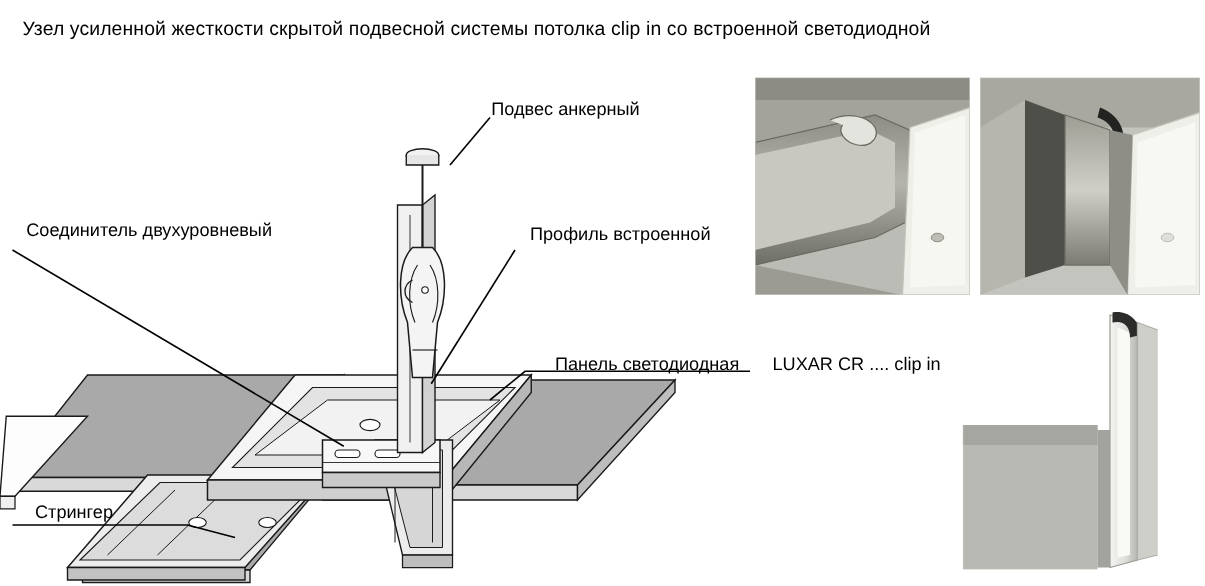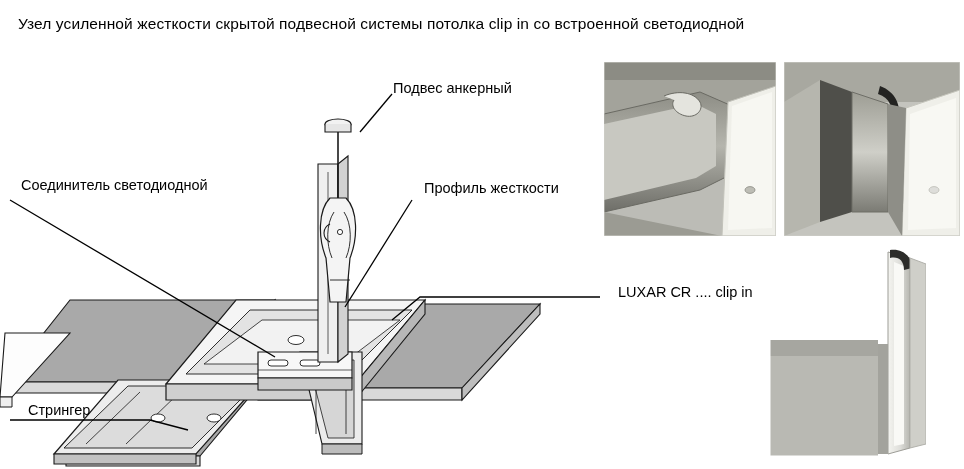--- a/index.html
+++ b/index.html
@@ -169,24 +169,25 @@
         <path d="M412,148 L345,255"></path>
 
         <path d="M600,245 L420,245 L392,268"></path>
 
         <path d="M10,368 L150,368 L188,378"></path>
       </g>
     </svg>
 
     <div class="label" style="left:393px; top:28px;">Подвес анкерный</div>
 
-    <div class="label" style="left:21px; top:125px;">Соединитель светодиодной</div>
-
-    <div class="label" style="left:424px; top:128px;">Профиль жесткости</div>
-
+    <div class="label" style="left:21px; top:125px;">Соединитель двухуровневый</div>
+
+    <div class="label" style="left:424px; top:128px;">Профиль встроенной</div>
+
+    <div class="label" style="left:444px; top:232px;">Панель светодиодная</div>
 
     <div class="label" style="left:618px; top:232px;">LUXAR CR .... clip in</div>
 
     <div class="label" style="left:28px; top:350px;">Стрингер</div>
   </div>
 
   <div class="photo" style="left:604px; top:62px; width:172px; height:174px;">
     <svg width="172" height="174" viewBox="0 0 172 174">
       <defs>
         <linearGradient id="gl1" x1="0" y1="0" x2="0" y2="1">

